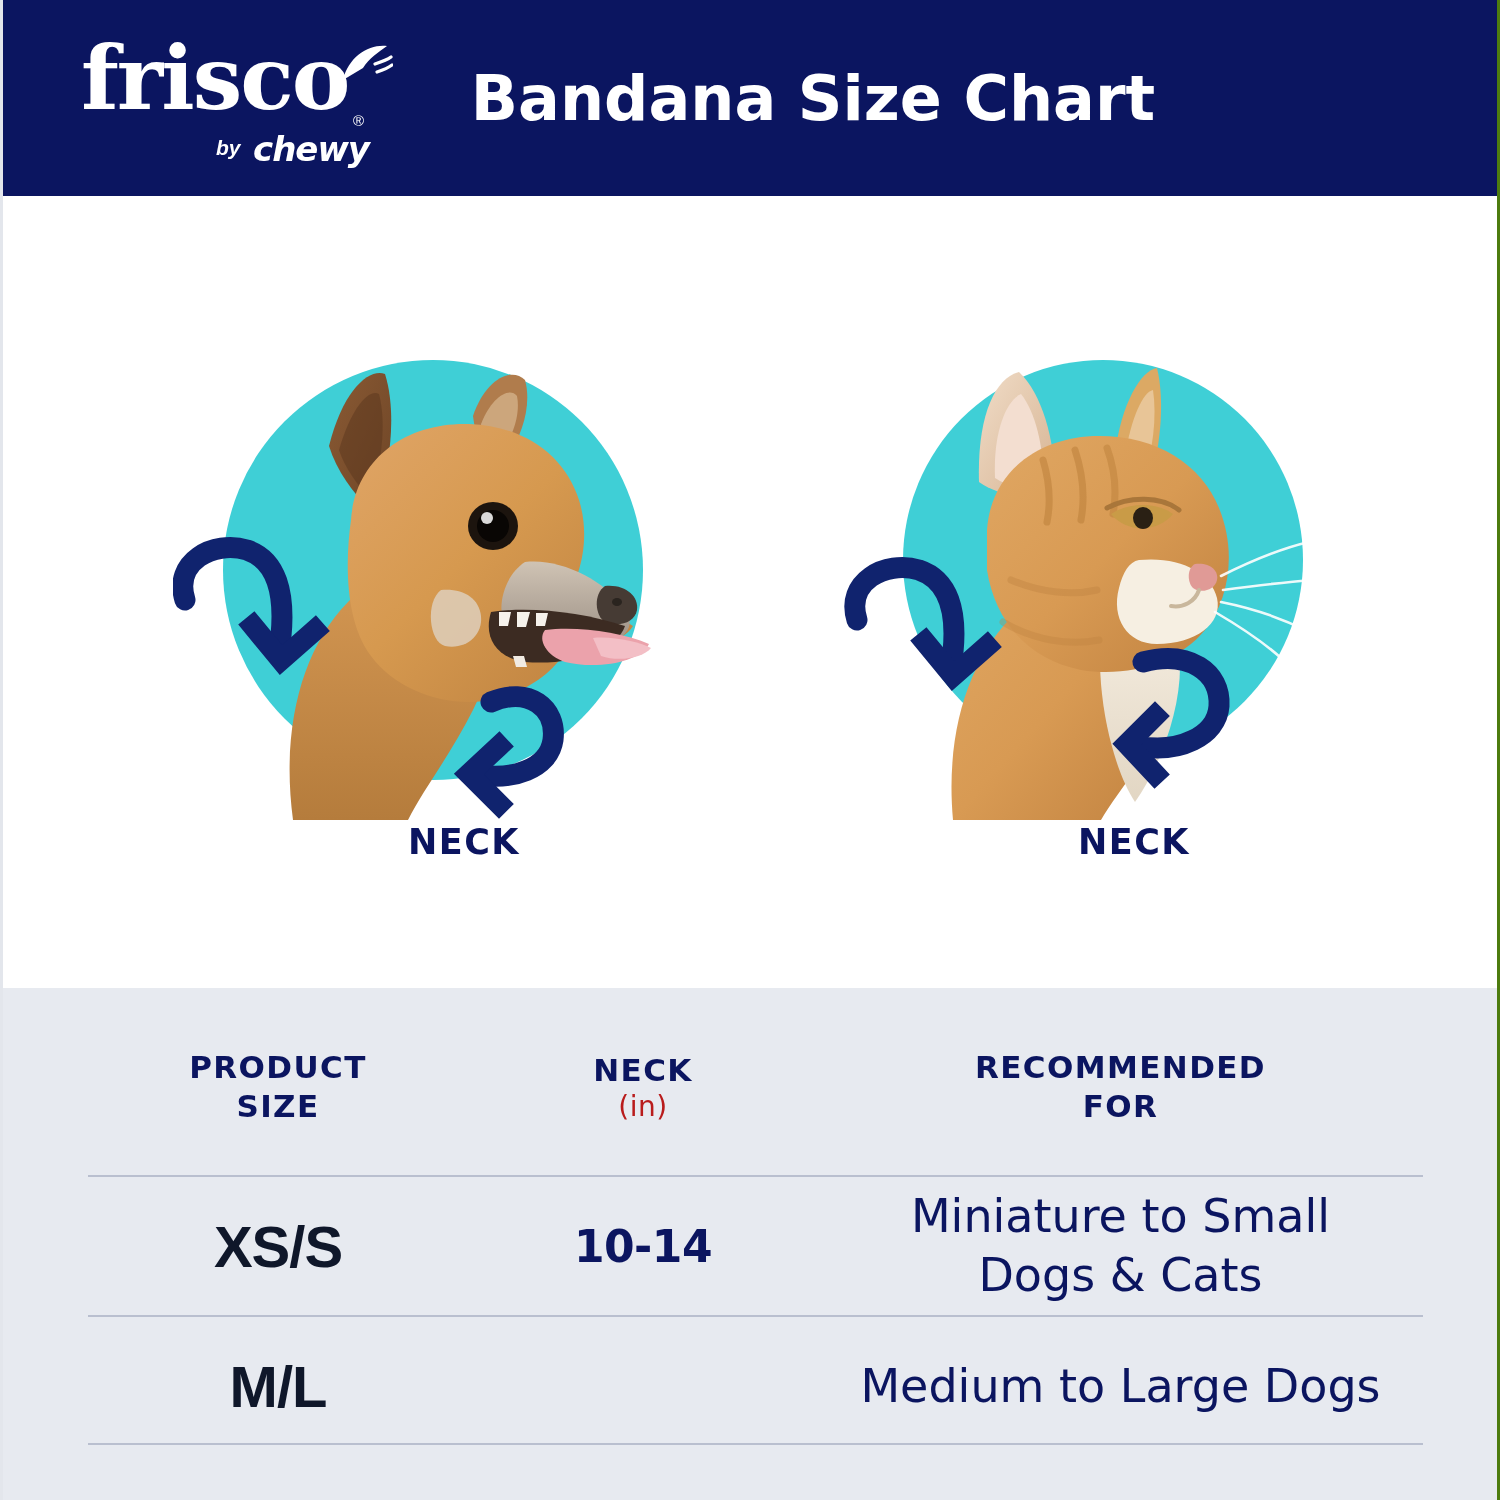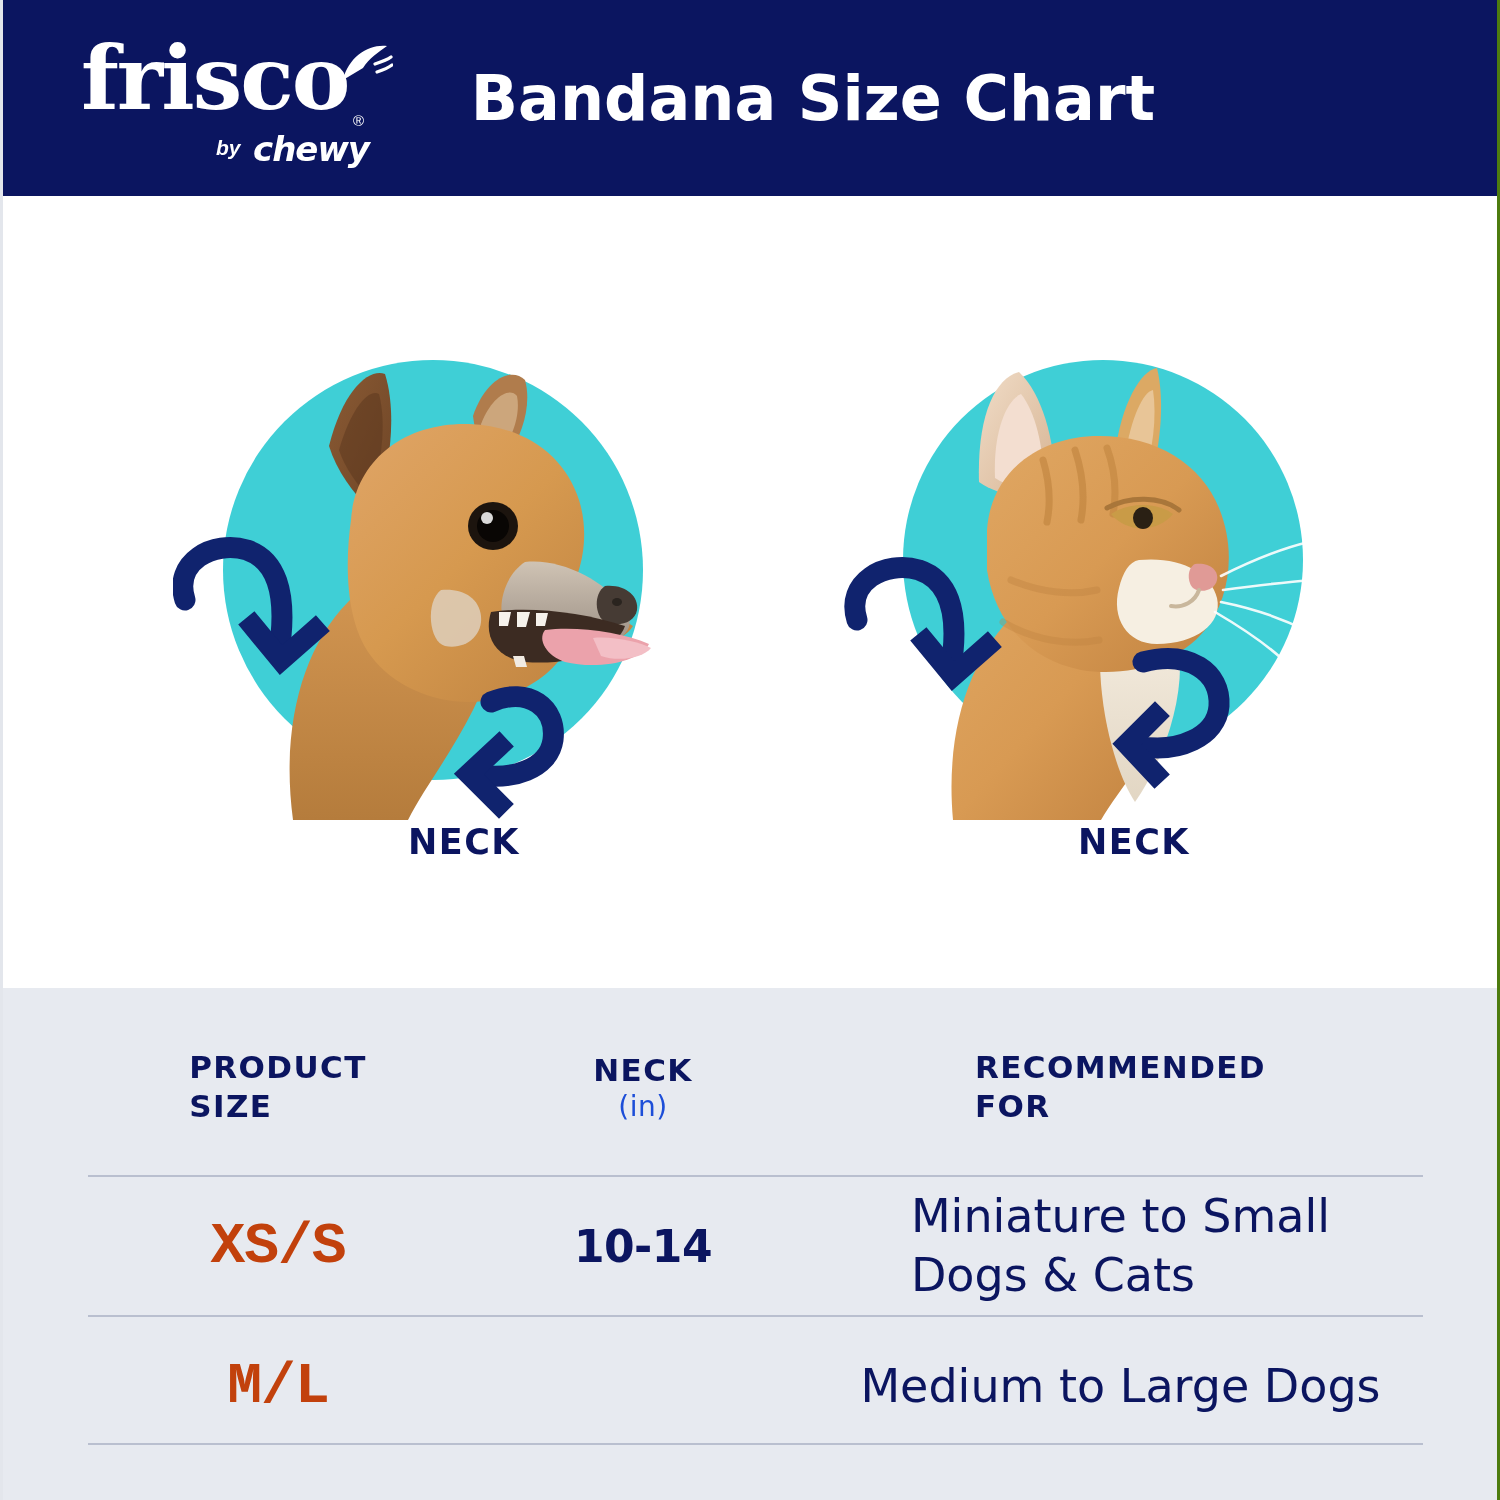--- a/index.html
+++ b/index.html
@@ -117,63 +117,63 @@
   .table-section {
     position:absolute;
     top:988px; left:0;
     width:1500px; height:512px;
     background:#e7eaf0;
   }
   .trow {
     position:absolute; left:0; width:1500px;
     display:flex;
   }
-  .cell { display:flex; align-items:center; justify-content:center; text-align:left; }
+  .cell { display:flex; align-items:center; justify-content:center; text-align:center; }
   .c1 { position:absolute; left:85px;   width:380px; }
   .c2 { position:absolute; left:465px;  width:350px; }
   .c3 { position:absolute; left:815px;  width:605px; }
 
   .hdr-row { top:22px; height:110px; }
   .hdr-txt {
     font-family:"DejaVu Sans", sans-serif;
     font-weight:700;
     font-size:31px;
     letter-spacing:1.4px;
     line-height:1.25;
     color:#0b1560;
     white-space:pre-line;
   }
   .hdr-sub {
     font-family:"DejaVu Sans", sans-serif;
     font-weight:400;
     font-size:28px;
-    color:#1d4ed8;
+    color:#b91c1c;
     letter-spacing:0.5px;
   }
   .hdr-stack { display:flex; flex-direction:column; align-items:center; justify-content:center; }
 
   .divider {
     position:absolute;
     left:85px; width:1335px;
     height:2px;
     background:#b9bfcf;
   }
   .d1 { top:187px; }
   .d2 { top:327px; }
   .d3 { top:455px; }
 
   .data-row { height:138px; }
   .r1 { top:189px; }
   .r2 { top:329px; }
 
   .size-txt {
-    font-family:Liberation Mono, monospace;
+    font-family:Liberation Sans, sans-serif;
     font-weight:700;
     font-size:58px;
-    color:#c2410c;
+    color:#0f172a;
     letter-spacing:-1px;
   }
   .neck-txt {
     font-family:"DejaVu Sans", sans-serif;
     font-weight:700;
     font-size:44px;
     color:#0b1560;
     letter-spacing:-0.5px;
   }
   .rec-txt {

